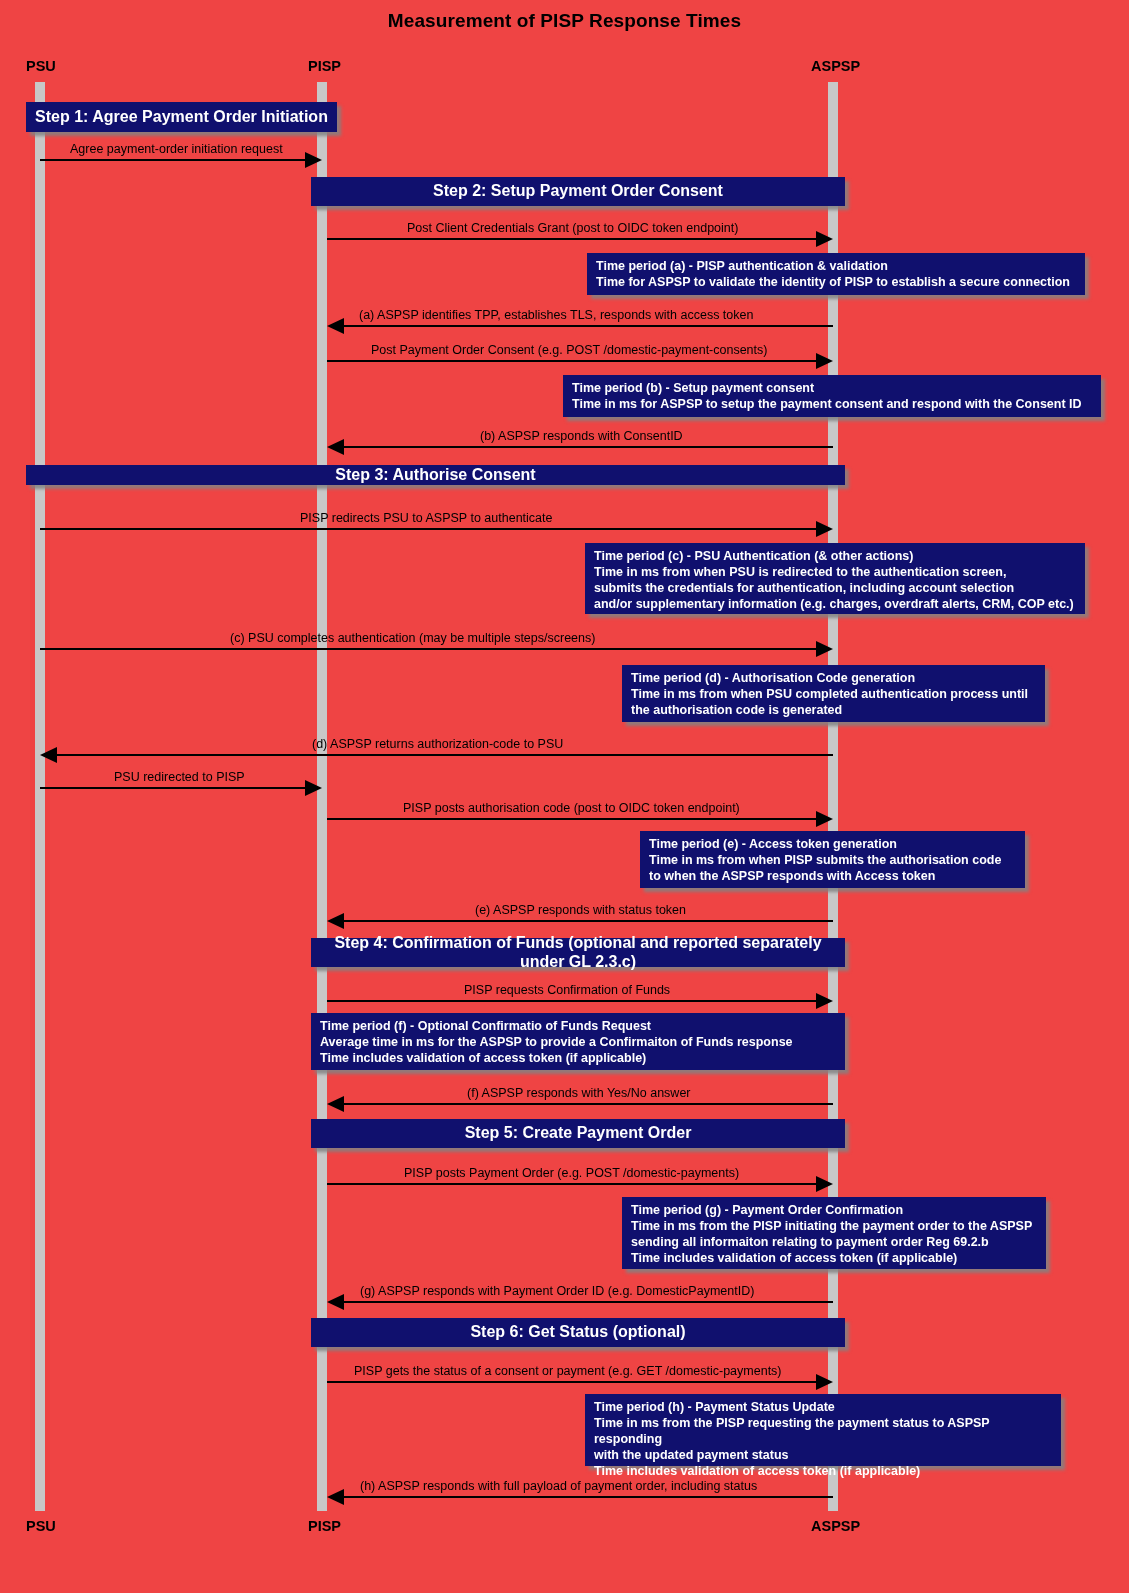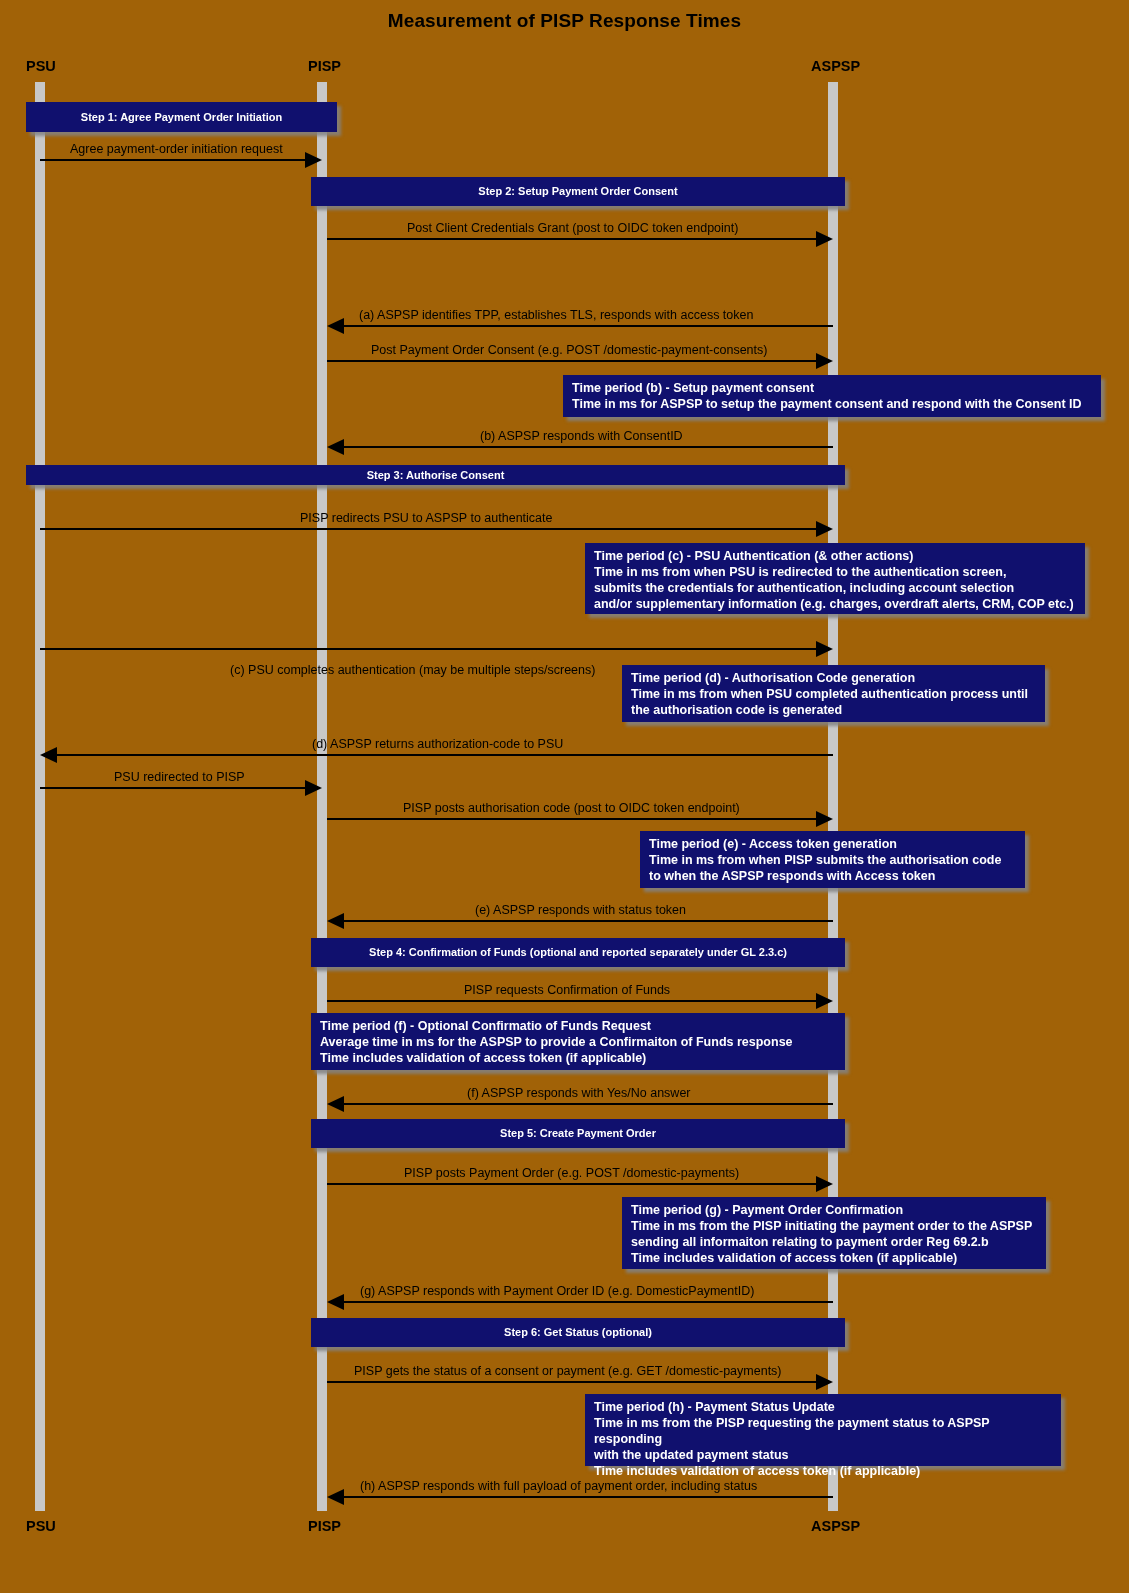--- a/index.html
+++ b/index.html
@@ -7,21 +7,21 @@
     padding: 0;
     background: #ffffff;
   }
   body {
     font-family: "Liberation Sans", sans-serif;
   }
   #canvas {
     position: relative;
     width: 1129px;
     height: 1593px;
-    background: #a16207;
+    background: #ef4444;
     overflow: hidden;
   }
   .title {
     position: absolute;
     left: 0;
     top: 10px;
     width: 1129px;
     text-align: center;
     font-size: 19px;
     font-weight: bold;
@@ -37,21 +37,21 @@
   }
   .lifeline {
     position: absolute;
     width: 10px;
     background: #c8c8c8;
   }
   .step-box {
     position: absolute;
     background: #10106e;
     color: #ffffff;
-    font-size: 11px;
+    font-size: 16px;
     font-weight: bold;
     display: flex;
     align-items: center;
     justify-content: center;
     box-shadow: 4px 4px 3px rgba(130,130,130,0.85);
     box-sizing: border-box;
     padding: 0 6px;
     text-align: center;
     line-height: 1.15;
   }
@@ -128,20 +128,22 @@
   </div>
 
   <div class="step-box" style="left:311px; top:177px; width:534px; height:29px;">Step 2: Setup Payment Order Consent</div>
 
   <div class="msg" style="left:327px; top:238px; width:506px;">
     <div class="msg-line" style="width:489px;"></div>
     <div class="arrowhead right" style="left:489px;"></div>
     <div class="msg-label" style="left:80px; top:-16px;">Post Client Credentials Grant (post to OIDC token endpoint)</div>
   </div>
 
+  <div class="note-box" style="left:587px; top:253px; width:498px; height:42px;">Time period (a) - PISP authentication &amp; validation
+Time for ASPSP to validate the identity of PISP to establish a secure connection</div>
 
   <div class="msg" style="left:327px; top:325px; width:506px;">
     <div class="msg-line" style="left:17px; width:489px;"></div>
     <div class="arrowhead left" style="left:0px;"></div>
     <div class="msg-label" style="left:32px; top:-16px;">(a) ASPSP identifies TPP, establishes TLS, responds with access token</div>
   </div>
 
   <div class="msg" style="left:327px; top:360px; width:506px;">
     <div class="msg-line" style="width:489px;"></div>
     <div class="arrowhead right" style="left:489px;"></div>
@@ -166,21 +168,21 @@
   </div>
 
   <div class="note-box" style="left:585px; top:543px; width:500px; height:71px;">Time period (c) - PSU Authentication (&amp; other actions)
 Time in ms from when PSU is redirected to the authentication screen,
 submits the credentials for authentication, including account selection
 and/or supplementary information (e.g. charges, overdraft alerts, CRM, COP etc.)</div>
 
   <div class="msg" style="left:40px; top:648px; width:793px;">
     <div class="msg-line" style="width:776px;"></div>
     <div class="arrowhead right" style="left:776px;"></div>
-    <div class="msg-label" style="left:190px; top:-16px;margin-top:32px;">(c) PSU completes authentication (may be multiple steps/screens)</div>
+    <div class="msg-label" style="left:190px; top:-16px;">(c) PSU completes authentication (may be multiple steps/screens)</div>
   </div>
 
   <div class="note-box" style="left:622px; top:665px; width:423px; height:57px;">Time period (d) - Authorisation Code generation
 Time in ms from when PSU completed authentication process until
 the authorisation code is generated</div>
 
   <div class="msg" style="left:40px; top:754px; width:793px;">
     <div class="msg-line" style="left:17px; width:776px;"></div>
     <div class="arrowhead left" style="left:0px;"></div>
     <div class="msg-label" style="left:272px; top:-16px;">(d) ASPSP returns authorization-code to PSU</div>

